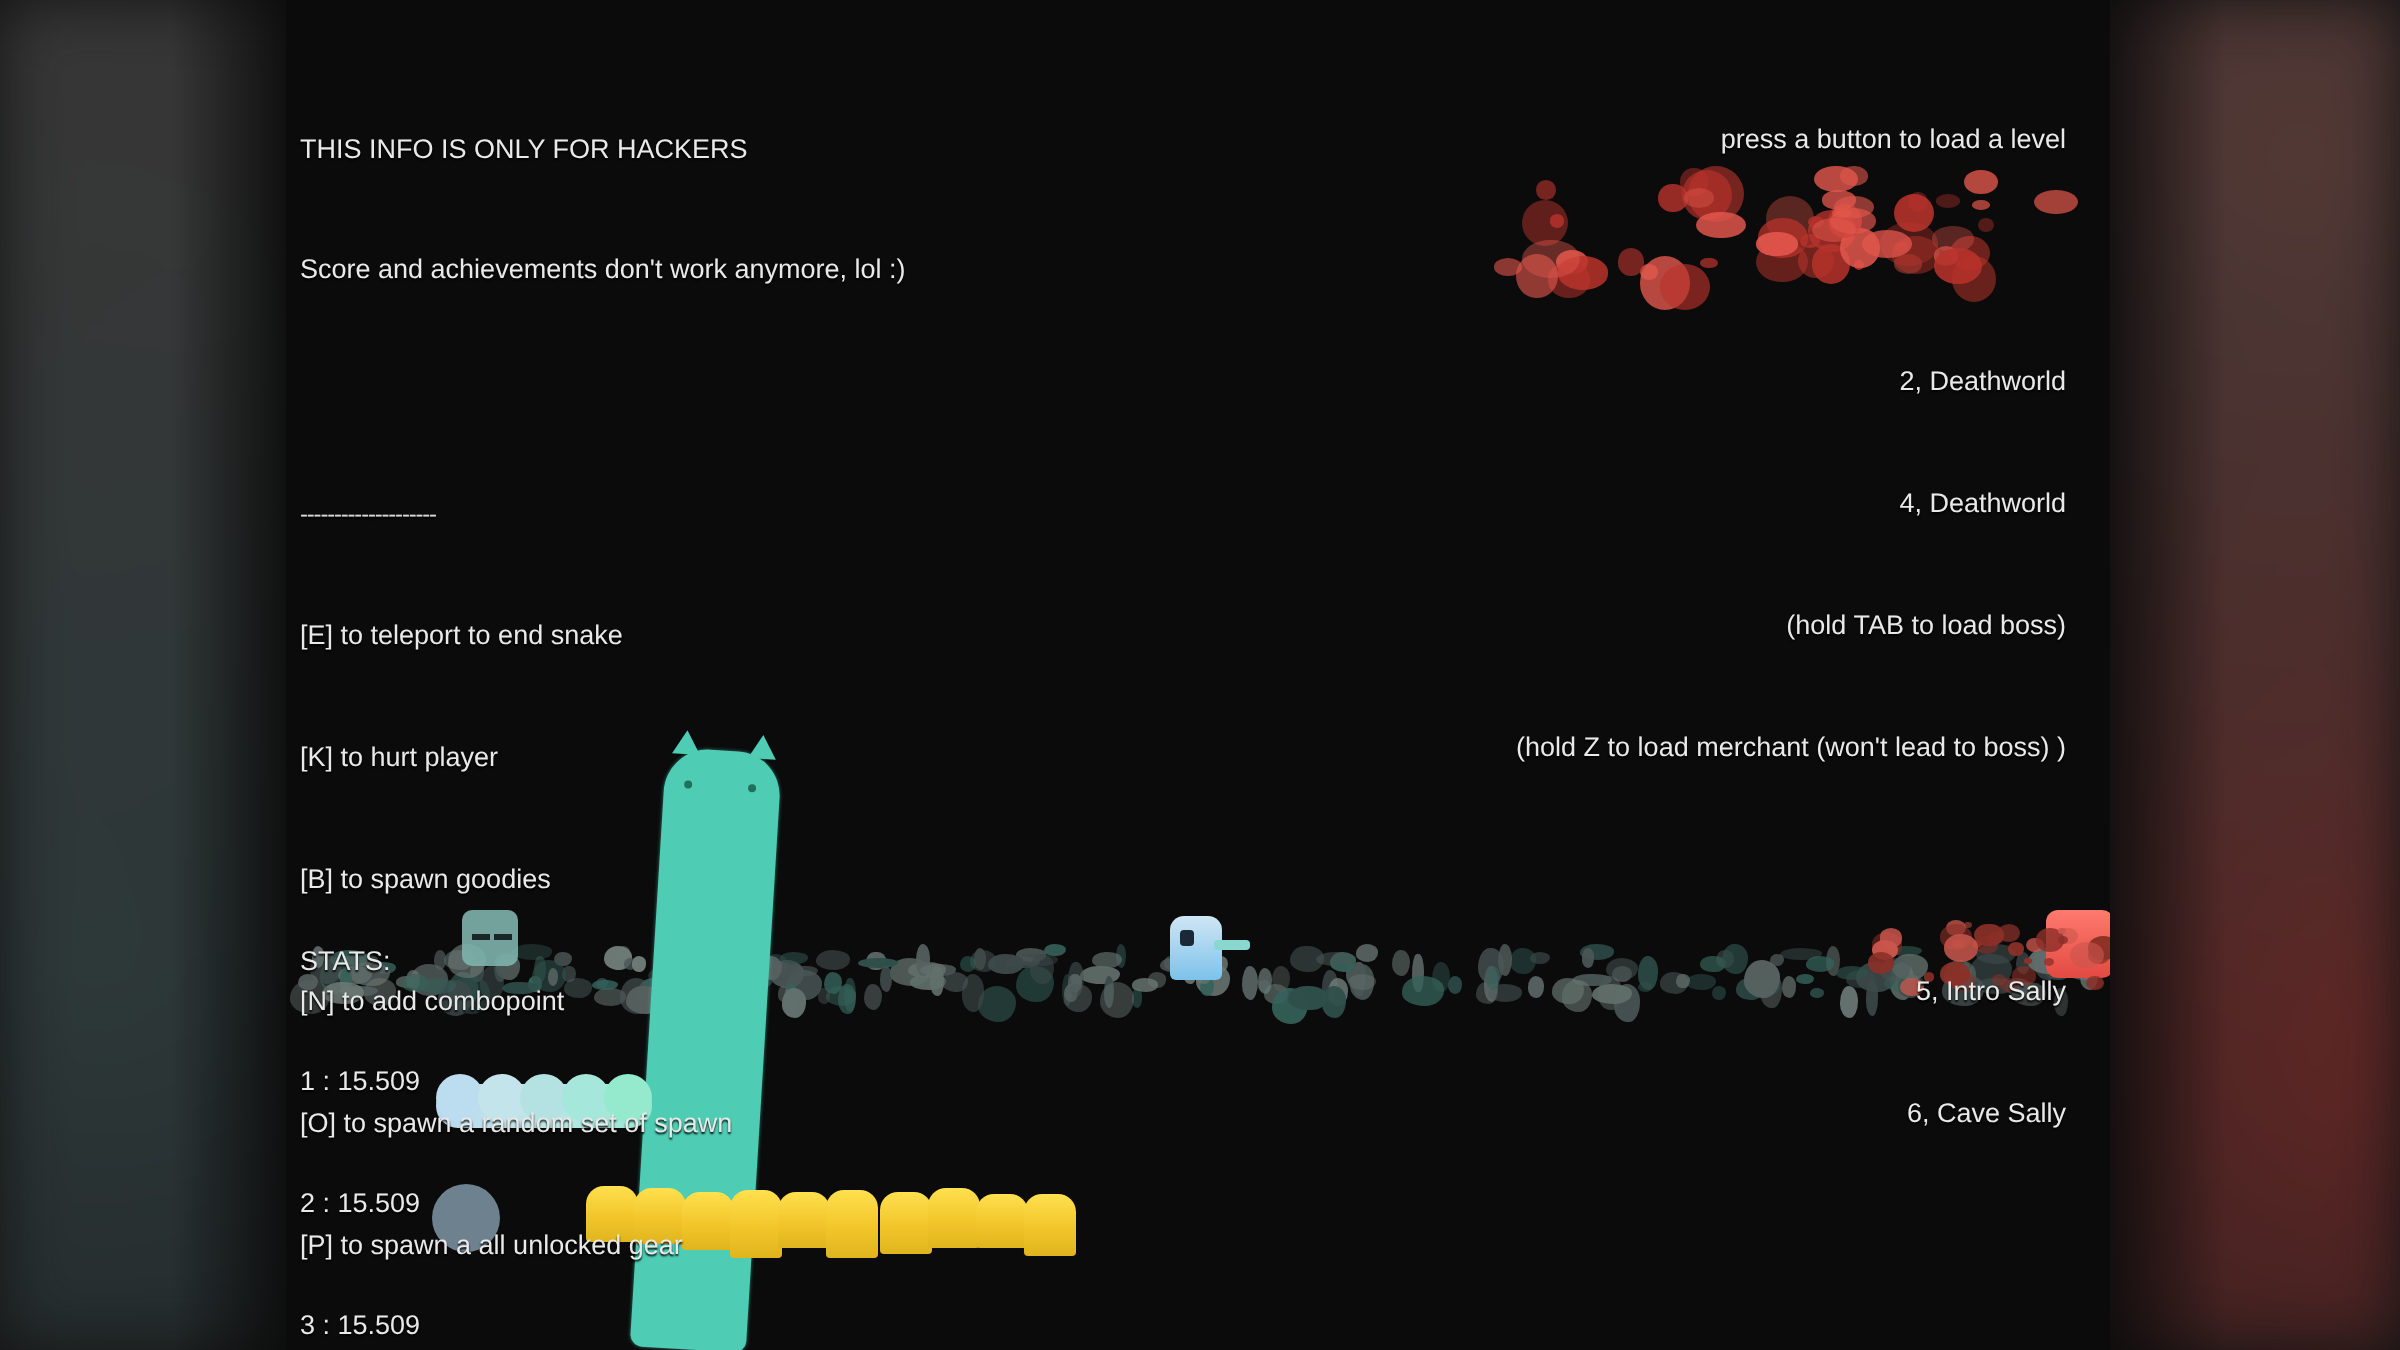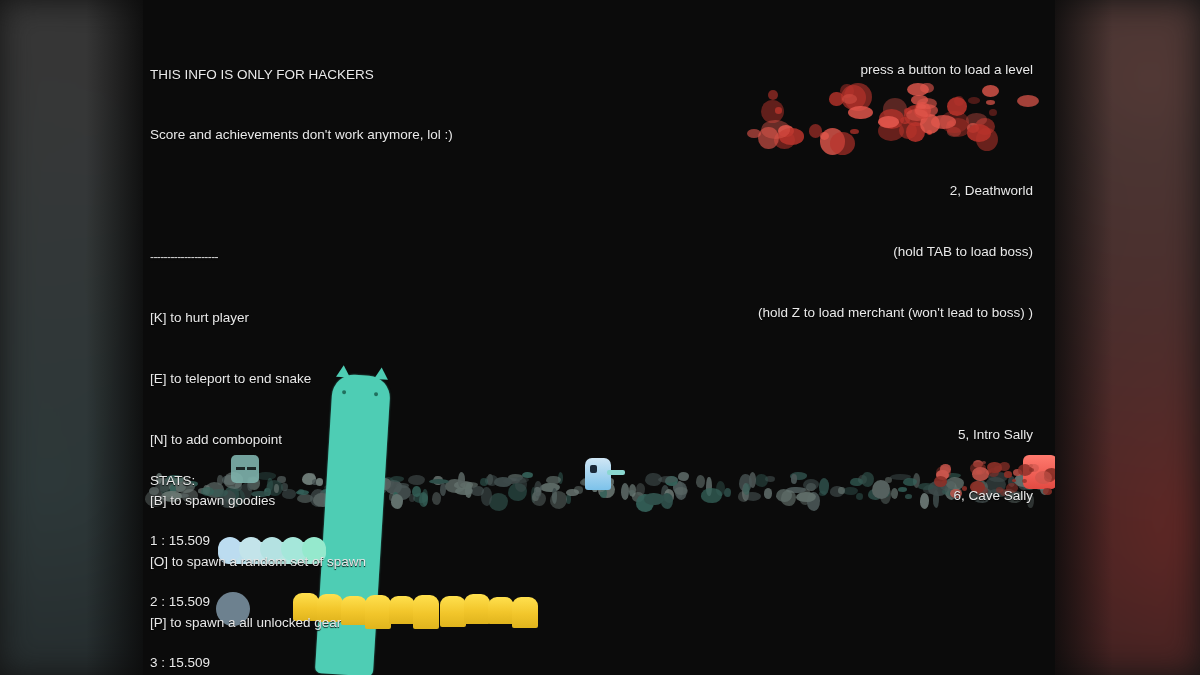--- a/index.html
+++ b/index.html
@@ -468,24 +468,24 @@
         <div class="splat lite" style="width: 9.19733px; height: 5.05853px; left: 773.39px; top: 104.2px; opacity: 0.73;"></div>
         <div class="splat lite" style="width: 23.2782px; height: 12.803px; left: 771.745px; top: 104.112px; opacity: 0.67;"></div>
         <div class="splat lite" style="width: 21.787px; height: 11.9828px; left: 873.803px; top: 95.242px; opacity: 0.71;"></div>
       </div>
 
     <div class="dbg" id="left-panel">
       <div>THIS INFO IS ONLY FOR HACKERS</div>
       <div>Score and achievements don't work anymore, lol :)</div>
       <span class="blank"></span>
       <div class="sep">--------------------</div>
+      <div>[E] to teleport to end snake</div>
       <div>[K] to hurt player</div>
-      <div>[E] to teleport to end snake</div>
+      <div>[B] to spawn goodies</div>
       <div>[N] to add combopoint</div>
-      <div>[B] to spawn goodies</div>
       <div>[O] to spawn a random set of spawn</div>
       <div>[P] to spawn a all unlocked gear</div>
       <div>[R] to reload level (buggy)</div>
       
       
       
       
       
       
       
@@ -511,20 +511,21 @@
       
       
       
       
     </div>
 
     <div class="dbg" id="right-panel">
       <div>press a button to load a level</div>
       <span class="blank"></span>
       <div>2, Deathworld</div>
+      <div>4, Deathworld</div>
       <div>(hold TAB to load boss)</div>
       <div>(hold Z to load merchant (won't lead to boss) )</div>
       <span class="blank"></span>
       <div>5, Intro Sally</div>
       <div>6, Cave Sally</div>
       
       
       
       
       

